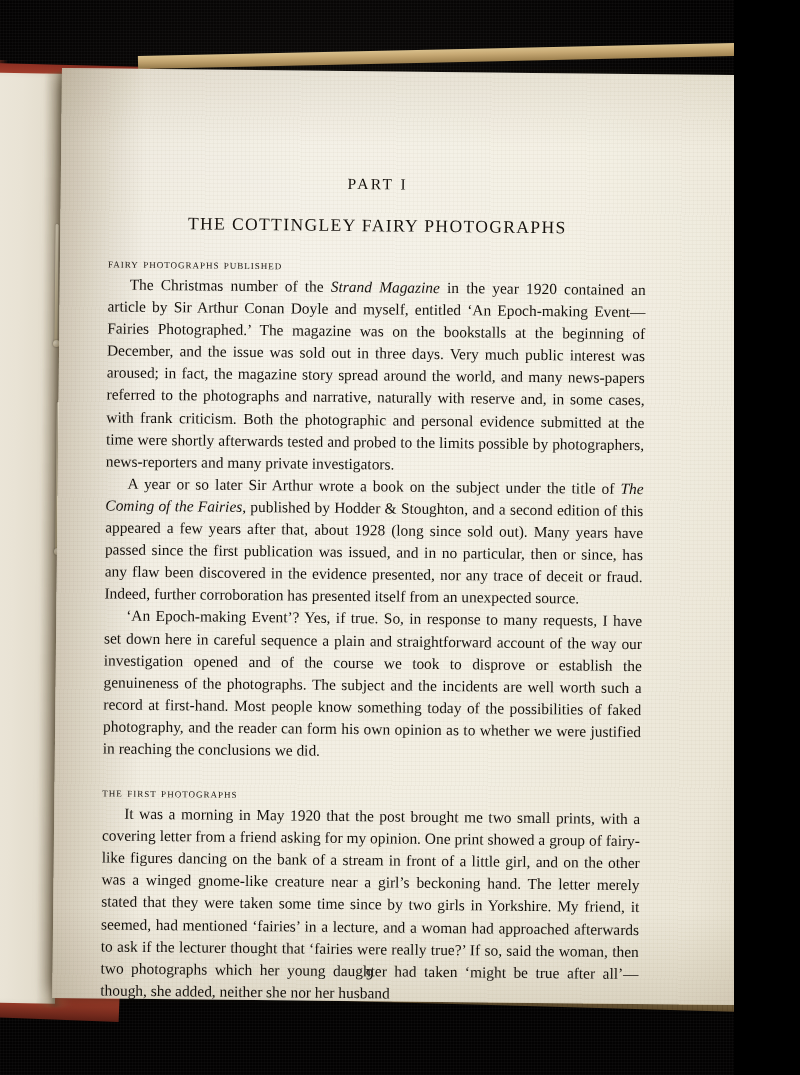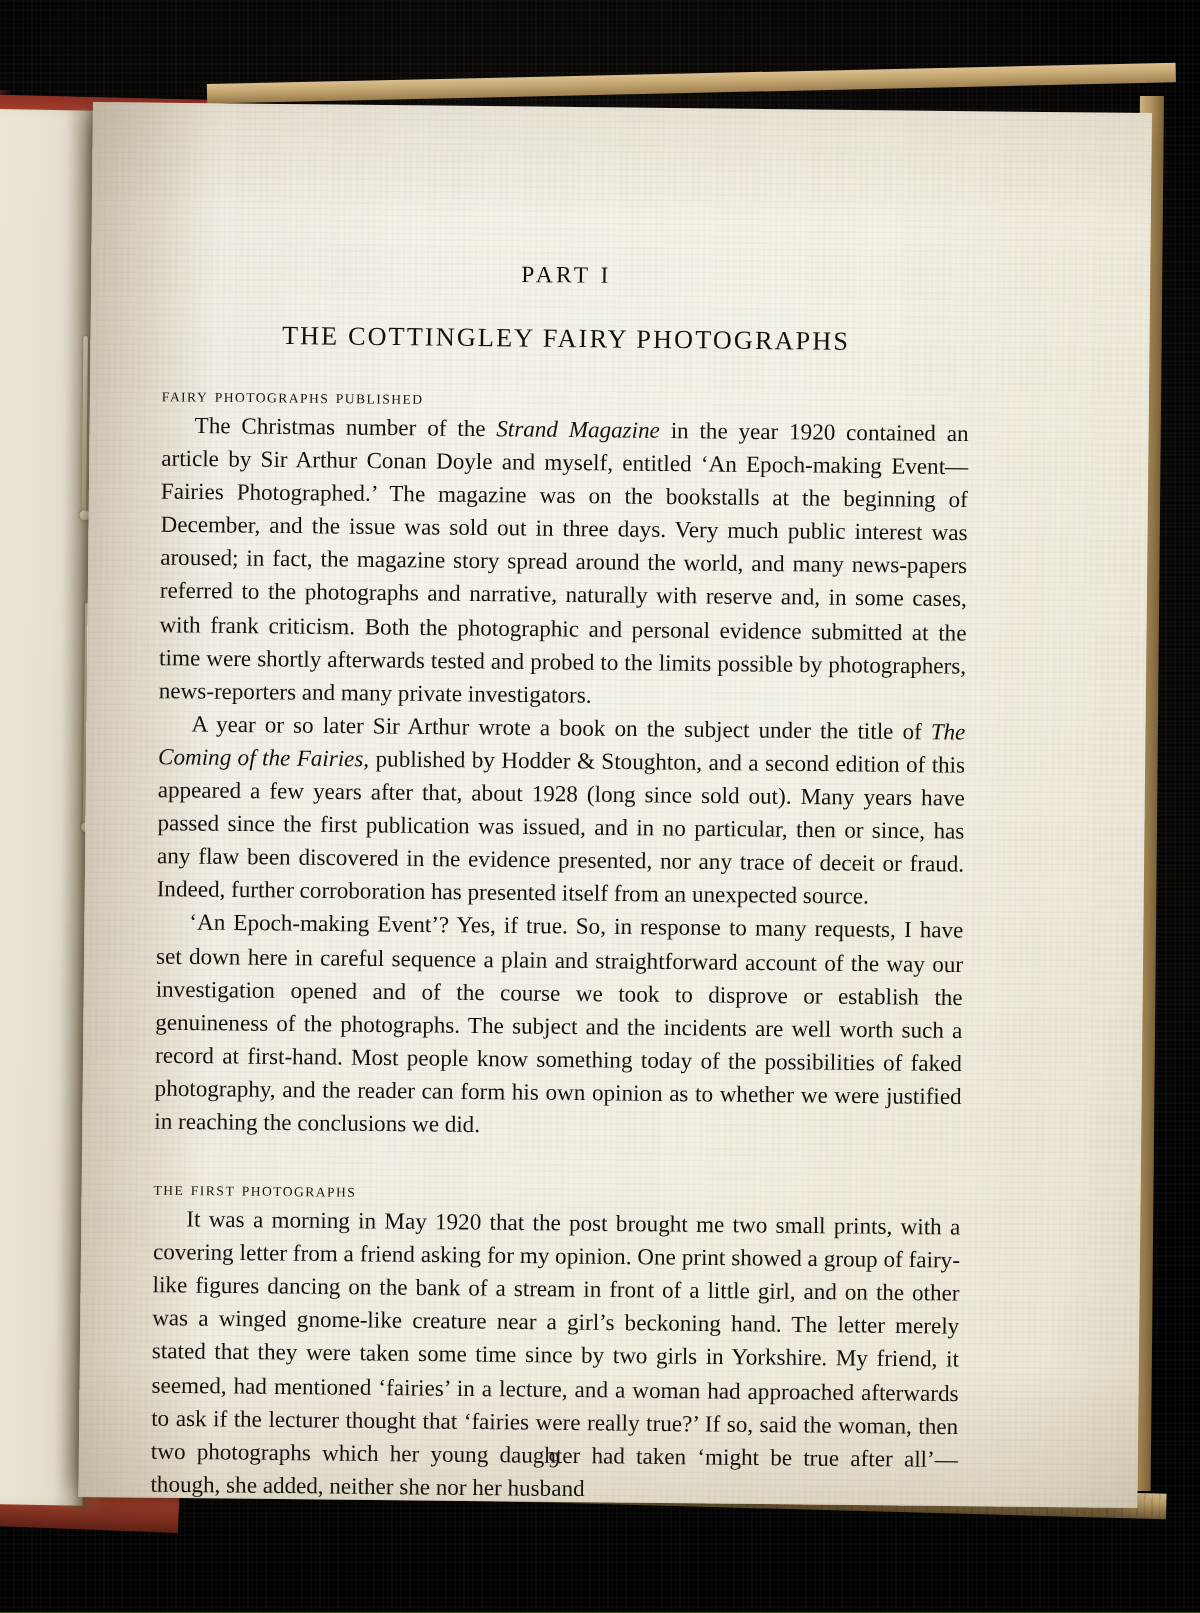--- a/index.html
+++ b/index.html
@@ -7,22 +7,22 @@
     background: #000;
   }
   body {
     width: 800px; height: 1075px;
     overflow: hidden;
     font-family: "Liberation Serif", serif;
   }
 
   #scene {
     position: relative;
-    width: 800px; height: 1075px;
-    background: #84cc16;
+    width: 734px; height: 1075px;
+    background: #c4b5fd;
     overflow: hidden;
   }
 
   
   .backdrop {
     position: absolute; inset: 0;
     background:
       repeating-linear-gradient(0deg, rgba(255,255,255,.022) 0 1px, rgba(0,0,0,0) 1px 3px),
       repeating-linear-gradient(90deg, rgba(255,255,255,.018) 0 1px, rgba(0,0,0,0) 1px 3px),
       radial-gradient(ellipse 70% 55% at 45% 40%, #17120f 0%, #0b0908 55%, #030202 100%);

